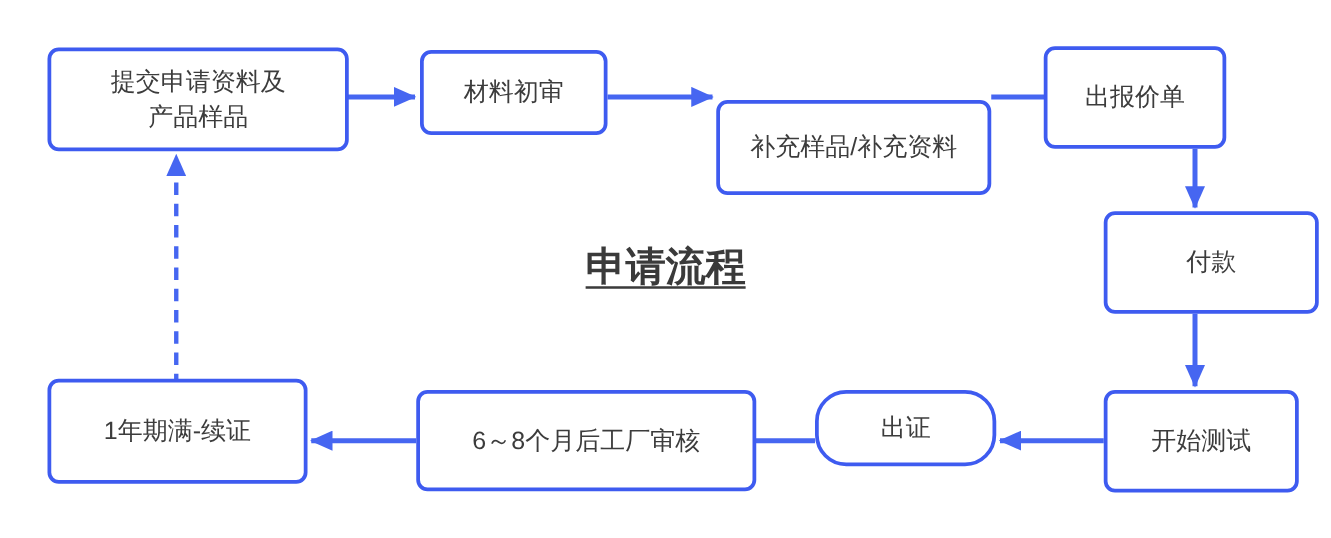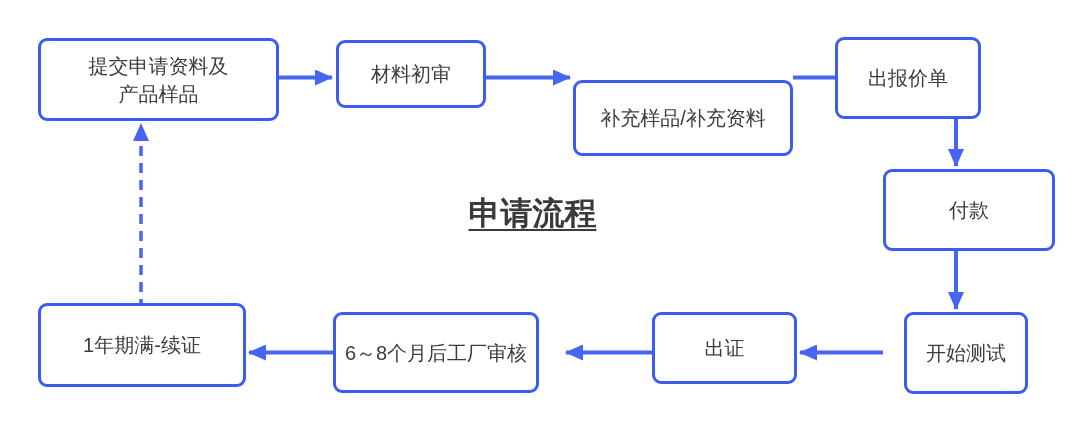--- a/index.html
+++ b/index.html
@@ -37,23 +37,23 @@
     line-height: 1.4;
     color: #3c3c3c;
     white-space: pre-line;
     z-index: 2;
   }
   .node-submit        { left: 38px;  top: 38px;  width: 241px; height: 83px; }
   .node-initial-review{ left: 336px; top: 40px;  width: 150px; height: 68px; }
   .node-supplement    { left: 573px; top: 40px;  width: 220px; height: 76px; margin-top: 40px; }
   .node-quotation     { left: 835px; top: 37px;  width: 146px; height: 82px; }
   .node-payment       { left: 883px; top: 169px; width: 172px; height: 82px; }
-  .node-start-testing { left: 904px; top: 312px; width: 124px; height: 82px; }
-  .node-certificate   { left: 652px; top: 312px; width: 145px; height: 72px; }
-  .node-factory-audit { left: 333px; top: 312px; width: 206px; height: 81px; }
+  .node-start-testing { left: 883px; top: 312px; width: 156px; height: 82px; }
+  .node-certificate   { left: 652px; top: 312px; width: 145px; height: 61px; border-radius: 25px; }
+  .node-factory-audit { left: 333px; top: 312px; width: 272px; height: 81px; }
   .node-renewal       { left: 38px;  top: 303px; width: 208px; height: 84px; }
   .diagram-title {
     position: absolute;
     left: 0;
     top: 192px;
     width: 100%;
     text-align: center;
     font-size: 32px;
     font-weight: bold;
     color: #3a3a3a;

